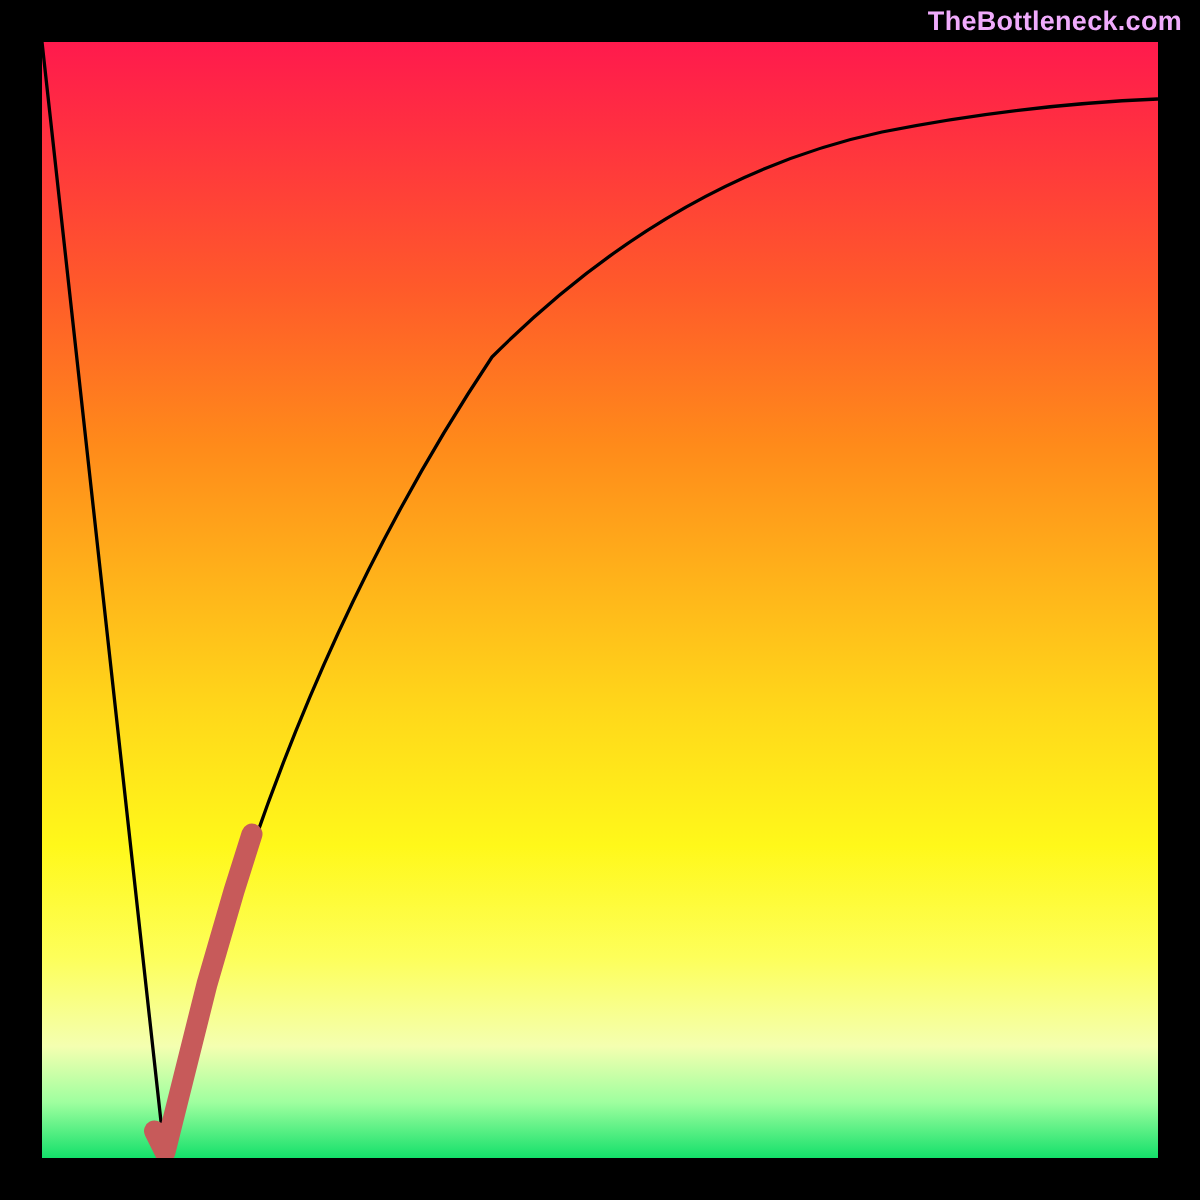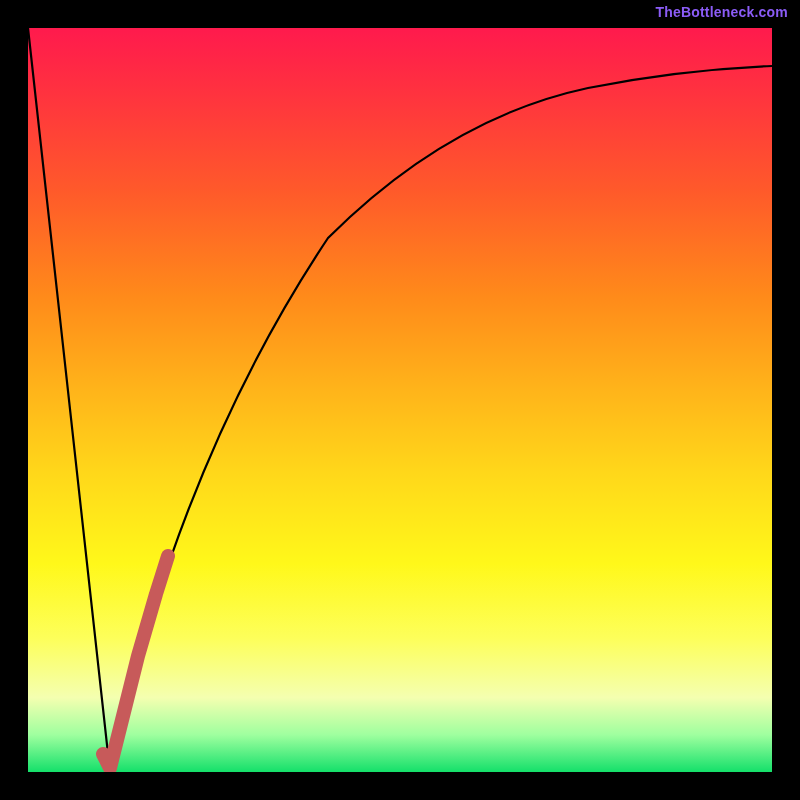--- a/index.html
+++ b/index.html
@@ -39,23 +39,23 @@
       #fdff5a 82%,
       #f4ffb0 90%,
       #9fff9f 95%,
       #14e06a 100%
     );
   }
   .watermark {
     position: absolute;
     top: 4px;
     right: 12px;
-    font-size: 14px;
+    font-size: 18px;
     font-weight: 600;
-    color: #8b5cf6;
+    color: #f0abfc;
     letter-spacing: 0.2px;
   }
   svg.curves {
     position: absolute;
     left: 0; top: 0;
     width: 100%; height: 100%;
   }
 </style>
 </head>
 <body>

